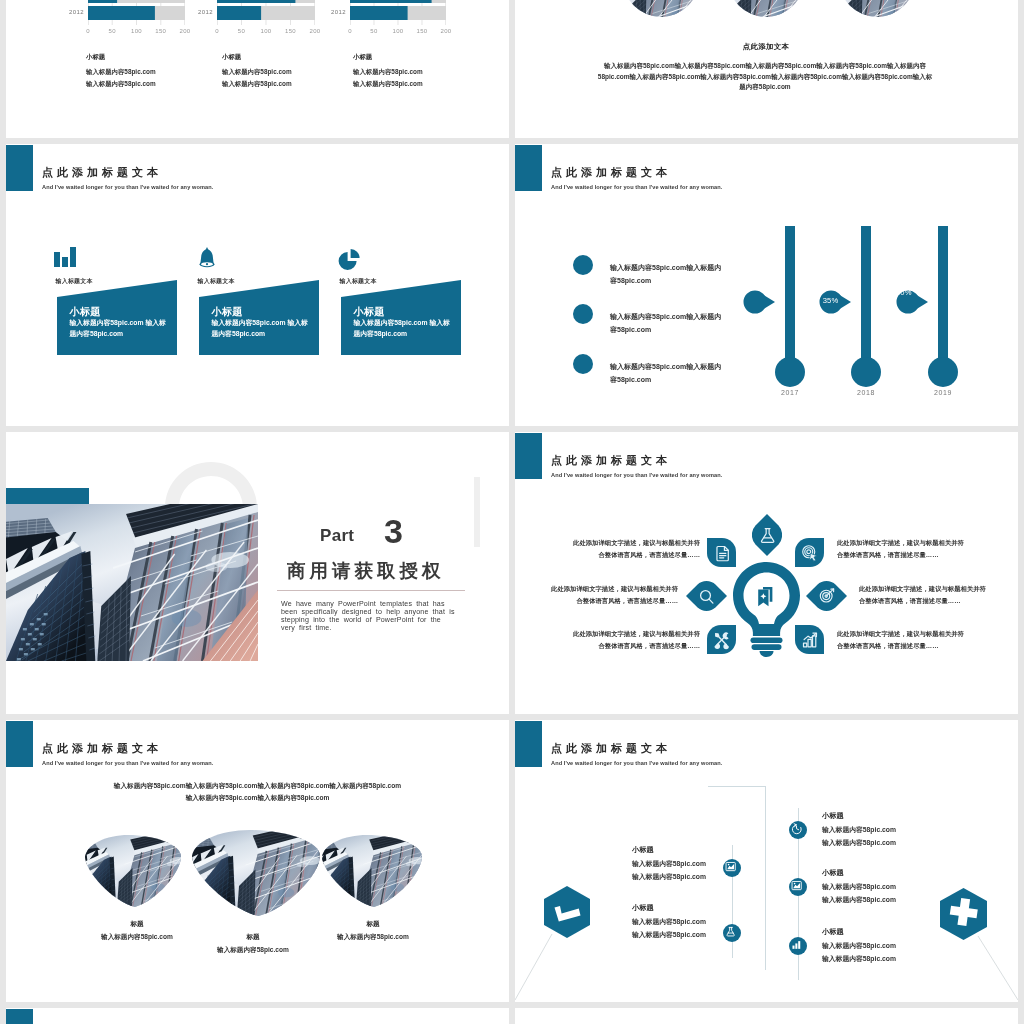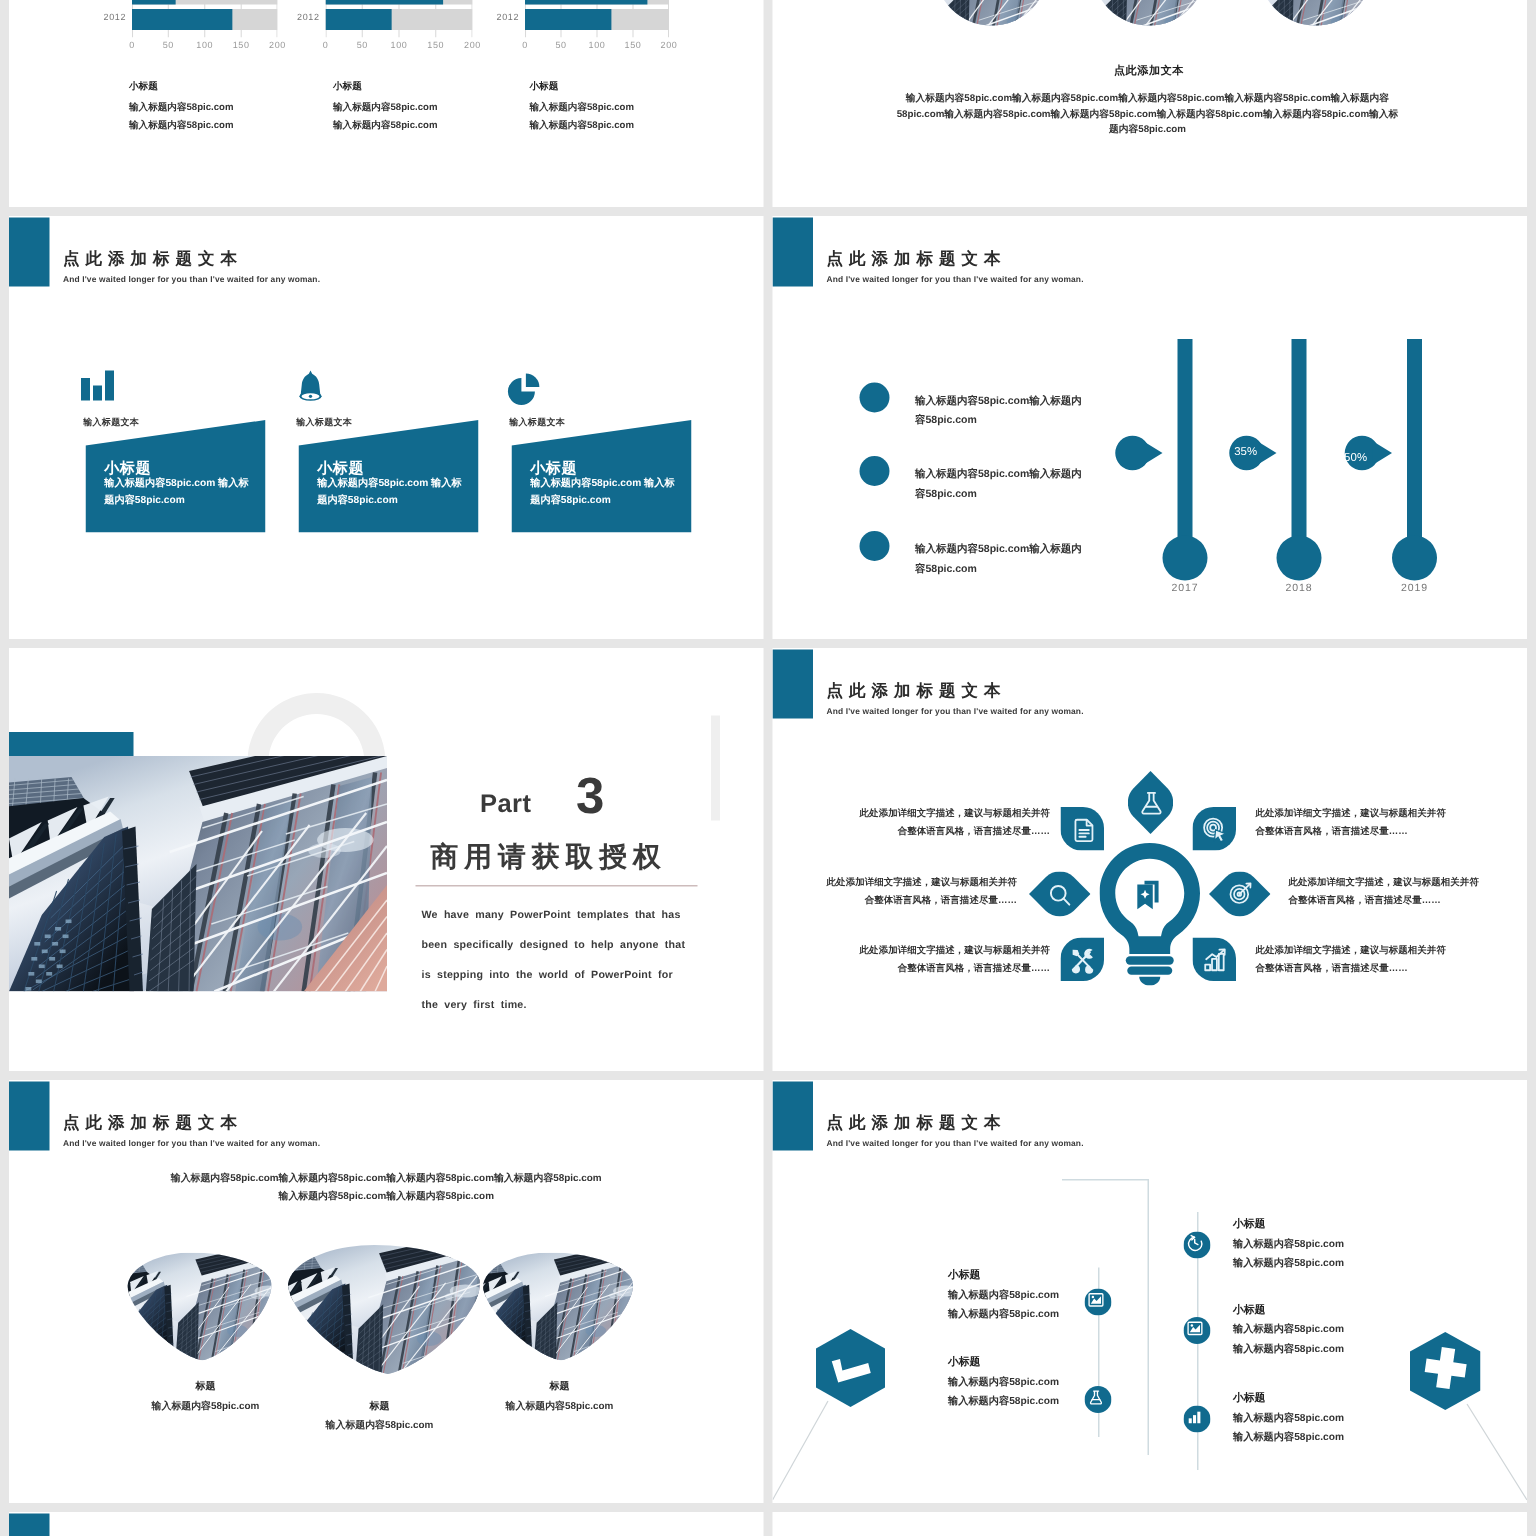--- a/index.html
+++ b/index.html
@@ -43,21 +43,21 @@
   .s4-year{position:absolute;font-size:7px;color:#777;letter-spacing:.6px;text-align:center;width:40px;}
 
 
   
   .s5-bar{position:absolute;left:0;top:56px;width:83px;height:16px;background:#116a8e;}
   .s5-photo{position:absolute;left:0;top:72px;width:252px;height:157px;}
   .s5-part{position:absolute;left:314px;top:94px;font-size:17px;font-weight:700;color:#3a3a3a;letter-spacing:.3px;}
   .s5-num{position:absolute;left:378px;top:80px;font-size:34px;font-weight:700;color:#3a3a3a;letter-spacing:0;}
   .s5-head{position:absolute;left:281px;top:126px;font-size:18.5px;font-weight:700;color:#3a3a3a;letter-spacing:4px;white-space:nowrap;}
   .s5-rule{position:absolute;left:271px;top:158px;width:188px;height:1px;background:#cdbcbc;}
-  .s5-para{position:absolute;left:275px;top:168px;width:178px;font-size:7.1px;color:#3a3a3a;line-height:20px;letter-spacing:.15px;word-spacing:2.0px;font-weight:bold;}
+  .s5-para{position:absolute;left:275px;top:168px;width:178px;font-size:7.1px;color:#3a3a3a;line-height:8px;letter-spacing:.15px;word-spacing:2.0px;}
 
 
   
   .s6-txt{position:absolute;font-size:6.3px;font-weight:700;color:#333;line-height:11.8px;width:130px;letter-spacing:0.05px;}
 
 
   
   .s7-intro{position:absolute;left:105px;top:60px;width:293px;font-size:6.6px;font-weight:700;color:#333;line-height:12px;text-align:center;}
   .s7-t{position:absolute;font-size:6.6px;font-weight:700;color:#222;text-align:center;width:120px;}
   .s7-b{position:absolute;font-size:6.6px;font-weight:700;color:#333;text-align:center;width:160px;}
@@ -921,21 +921,21 @@
     <div style="position:absolute;left:304px;top:152px;width:23px;text-align:center;font-size:7.6px;color:#fff;letter-spacing:.1px;">35%</div>
     <svg class="therm" style="position:absolute;left:412px;top:82px;" width="32" height="162" viewBox="0 0 32 162">
       <rect x="11" y="0" width="10" height="132" fill="#116a8e"></rect>
       <circle cx="16" cy="146" r="15" fill="#116a8e"></circle>
     </svg>
     <div class="s4-year" style="left:408px;top:245px;">2019</div>
     <svg class="s4-badge" style="position:absolute;left:381px;top:146px;" width="44" height="24" viewBox="0 0 44 24">
       <path d="M12 0.5A11.5 11.5 0 1 1 12 23.5A11.5 11.5 0 0 1 12 0.5 Z" fill="#116a8e"></path>
       <path d="M19 4 L32 12 L19 20 Z" fill="#116a8e"></path>
     </svg>
-    <div style="position:absolute;left:381px;top:156px;width:23px;font-size:7.6px;color:#fff;letter-spacing:.1px;">50%</div>
+    <div style="position:absolute;left:381px;top:144px;width:23px;font-size:7.6px;color:#fff;letter-spacing:.1px;">50%</div>
   </div>
   <div class="slide col-l r3">
     <div class="s5-bar"></div>
     <div class="s5-photo">
         <svg class="photo" viewBox="0 0 254 157" preserveAspectRatio="none">
   <defs>
     <linearGradient id="pg-sky" x1="0.1" y1="0.1" x2="0.6" y2="1">
       <stop offset="0" stop-color="#b1bfd0"></stop>
               <stop offset="0.2" stop-color="#d7e0e9"></stop>
       <stop offset="0.42" stop-color="#edf1f6"></stop>

